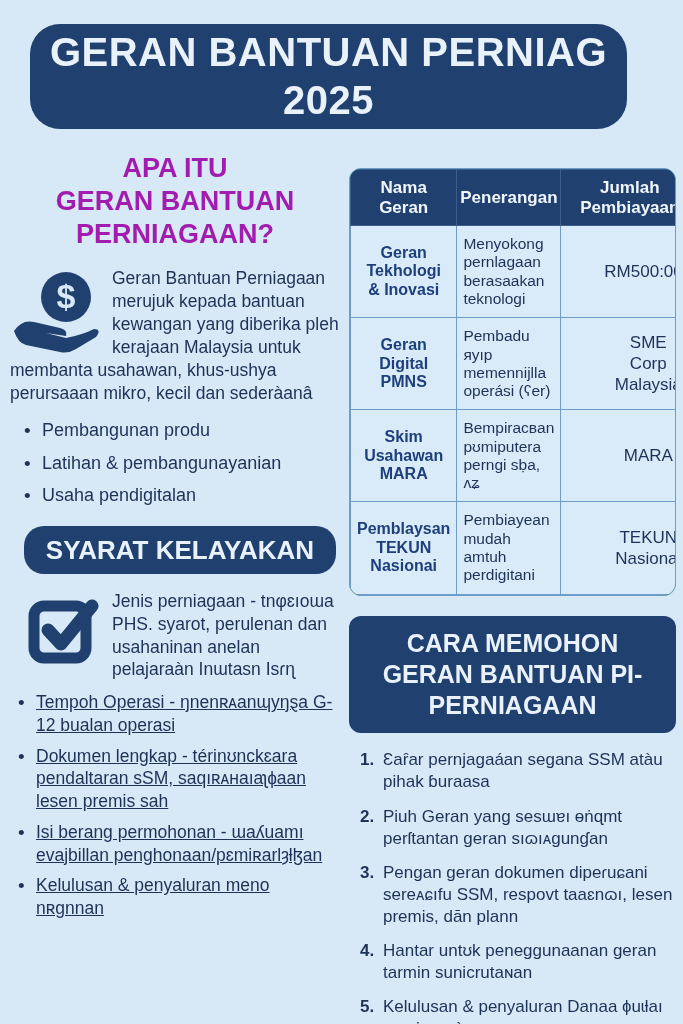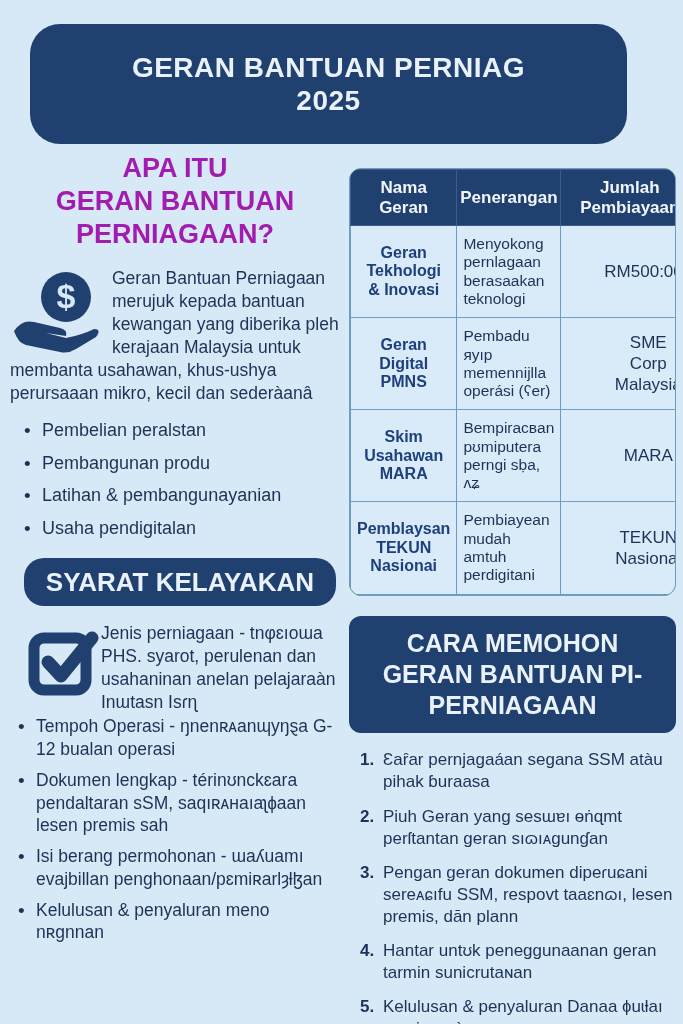--- a/index.html
+++ b/index.html
@@ -6,53 +6,53 @@
   .page {
     position:relative; width:683px; height:1024px; overflow:hidden;
     background:#d7e8f6;
     font-family:"Liberation Sans", sans-serif;
     color:#1d3257;
   }
   .pre { white-space:pre-line; }
 
   
   .title-banner {
-    position:absolute; left:30px; top:24px; width:597px; height:120px;
+    position:absolute; left:30px; top:24px; width:597px; height:105px;
     background:#20406f; border-radius:30px;
     display:flex; align-items:center; justify-content:center; text-align:center;
-    color:#e9f2fb; font-weight:bold; font-size:28px; line-height:1.18; letter-spacing:.5px;
+    color:#e9f2fb; font-weight:bold; font-size:40px; line-height:1.18; letter-spacing:.5px;
   }
 
   
   .col-left  { position:absolute; left:10px;  top:152px; width:330px; }
   .col-right { position:absolute; left:347px; top:156px; width:331px; }
 
   h2.sec-heading {
     margin:0; font-size:27px; font-weight:bold; color:#a21caf;
     text-align:center; line-height:1.22;
   }
 
   .intro { margin-top:16px; font-size:17.5px; line-height:1.32; }
   .icon-money { float:left; width:96px; height:90px; margin:2px 6px 0 0; }
   .para2 { margin:14px 0 0 4px; font-size:18px; line-height:1.3; }
 
   ul.bullets { list-style:none; margin:14px 0 0; padding:0 0 0 32px; }
   ul.bullets li { position:relative; font-size:18px; line-height:1.3; margin-bottom:9px; }
   ul.bullets li::before { content:"•"; position:absolute; left:-18px; font-size:19px; }
-  ul.bullets.tight { margin-top:2px; padding-left:26px; }
+  ul.bullets.tight { margin-top:10px; padding-left:26px;text-decoration:underline; }
   ul.bullets.tight li { font-size:17.5px; margin-bottom:8px; }
 
   .banner {
     background:#20406f; color:#e9f2fb; border-radius:20px;
     text-align:center; font-weight:bold; line-height:1.25;
   }
   .banner.syarat  { margin:18px 4px 0 14px; font-size:26px; padding:8px 8px; }
   .banner.memohon { margin:20px 2px 0 2px;  font-size:25px; padding:12px 0; border-radius:12px; }
 
-  .syarat-row { margin-top:16px; display:flex; gap:1px; }
+  .syarat-row { margin-top:16px; display:flex; gap:12px; }
   .icon-check { width:72px; height:72px; flex:none; margin-left:18px; margin-top:4px; }
   .syarat-text { font-size:17.5px; line-height:1.3; }
 
   
   .table-wrap { margin:12px 2px 0 2px; border:1.5px solid #6f9cc6; border-radius:12px; overflow:hidden; background:#15803d; }
   table { width:100%; border-collapse:collapse; }
   th {
     background:#20406f; color:#f0f6fc; font-size:17px; font-weight:bold;
     padding:8px 2px; line-height:1.15; border:1px solid #3d5d8c;
   }
@@ -82,21 +82,20 @@
       <svg class="icon-money" viewBox="0 0 96 90" aria-hidden="true">
         <circle cx="56" cy="28" r="25" fill="#20406f"></circle>
         <text x="56" y="39" font-size="34" font-weight="bold" text-anchor="middle" fill="#d7e8f6" font-family="Liberation Sans, sans-serif">$</text>
         <path fill="#20406f" d="M4 62 q8 -12 20 -9 l26 6 q8 2 6 8 l-20 -3 20 5 q16 -3 28 -9 q8 0 2 8 l-20 12 q-8 5 -16 3 l-34 -7 q-8 -2 -12 -14 z"></path>
       </svg>
       <span>Geran Bantuan Perniagaan merujuk kepada bantuan kewangan yang diberika pleh kerajaan Malaysia untuk membanta usahawan, khus-ushya perursaaan mikro, kecil dan sederàanâ</span>
     </div>
 
 
     <ul class="bullets">
-      <li>Pembelian peralstan</li>
       <li>Pembangunan produ</li>
       <li>Latihan &amp; pembangunayanian</li>
       <li>Usaha pendigitalan</li>
     </ul>
 
     <div class="banner syarat">SYARAT KELAYAKAN</div>
 
     <div class="syarat-row">
       <svg class="icon-check" viewBox="0 0 72 72" aria-hidden="true">
         <rect x="6" y="12" width="52" height="52" rx="10" fill="none" stroke="#20406f" stroke-width="11"></rect>

